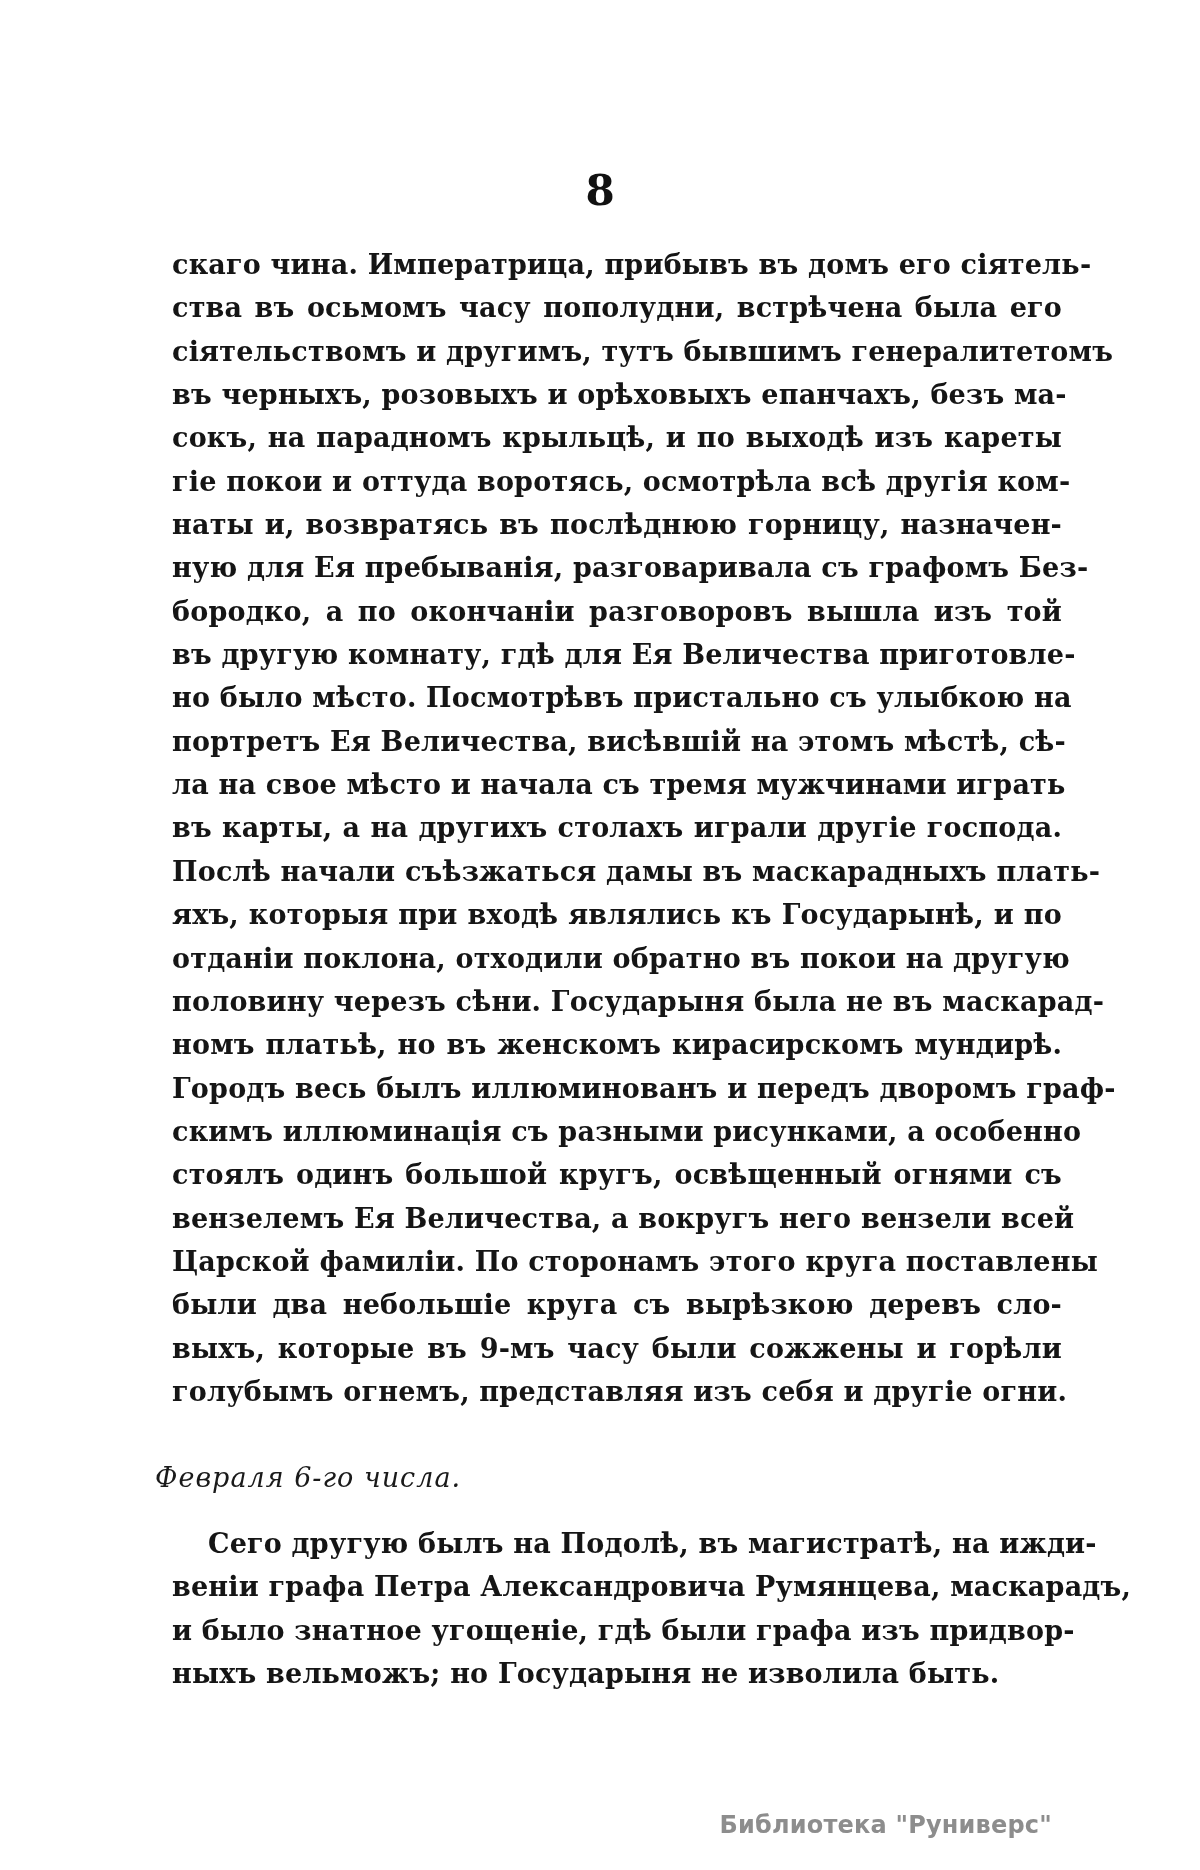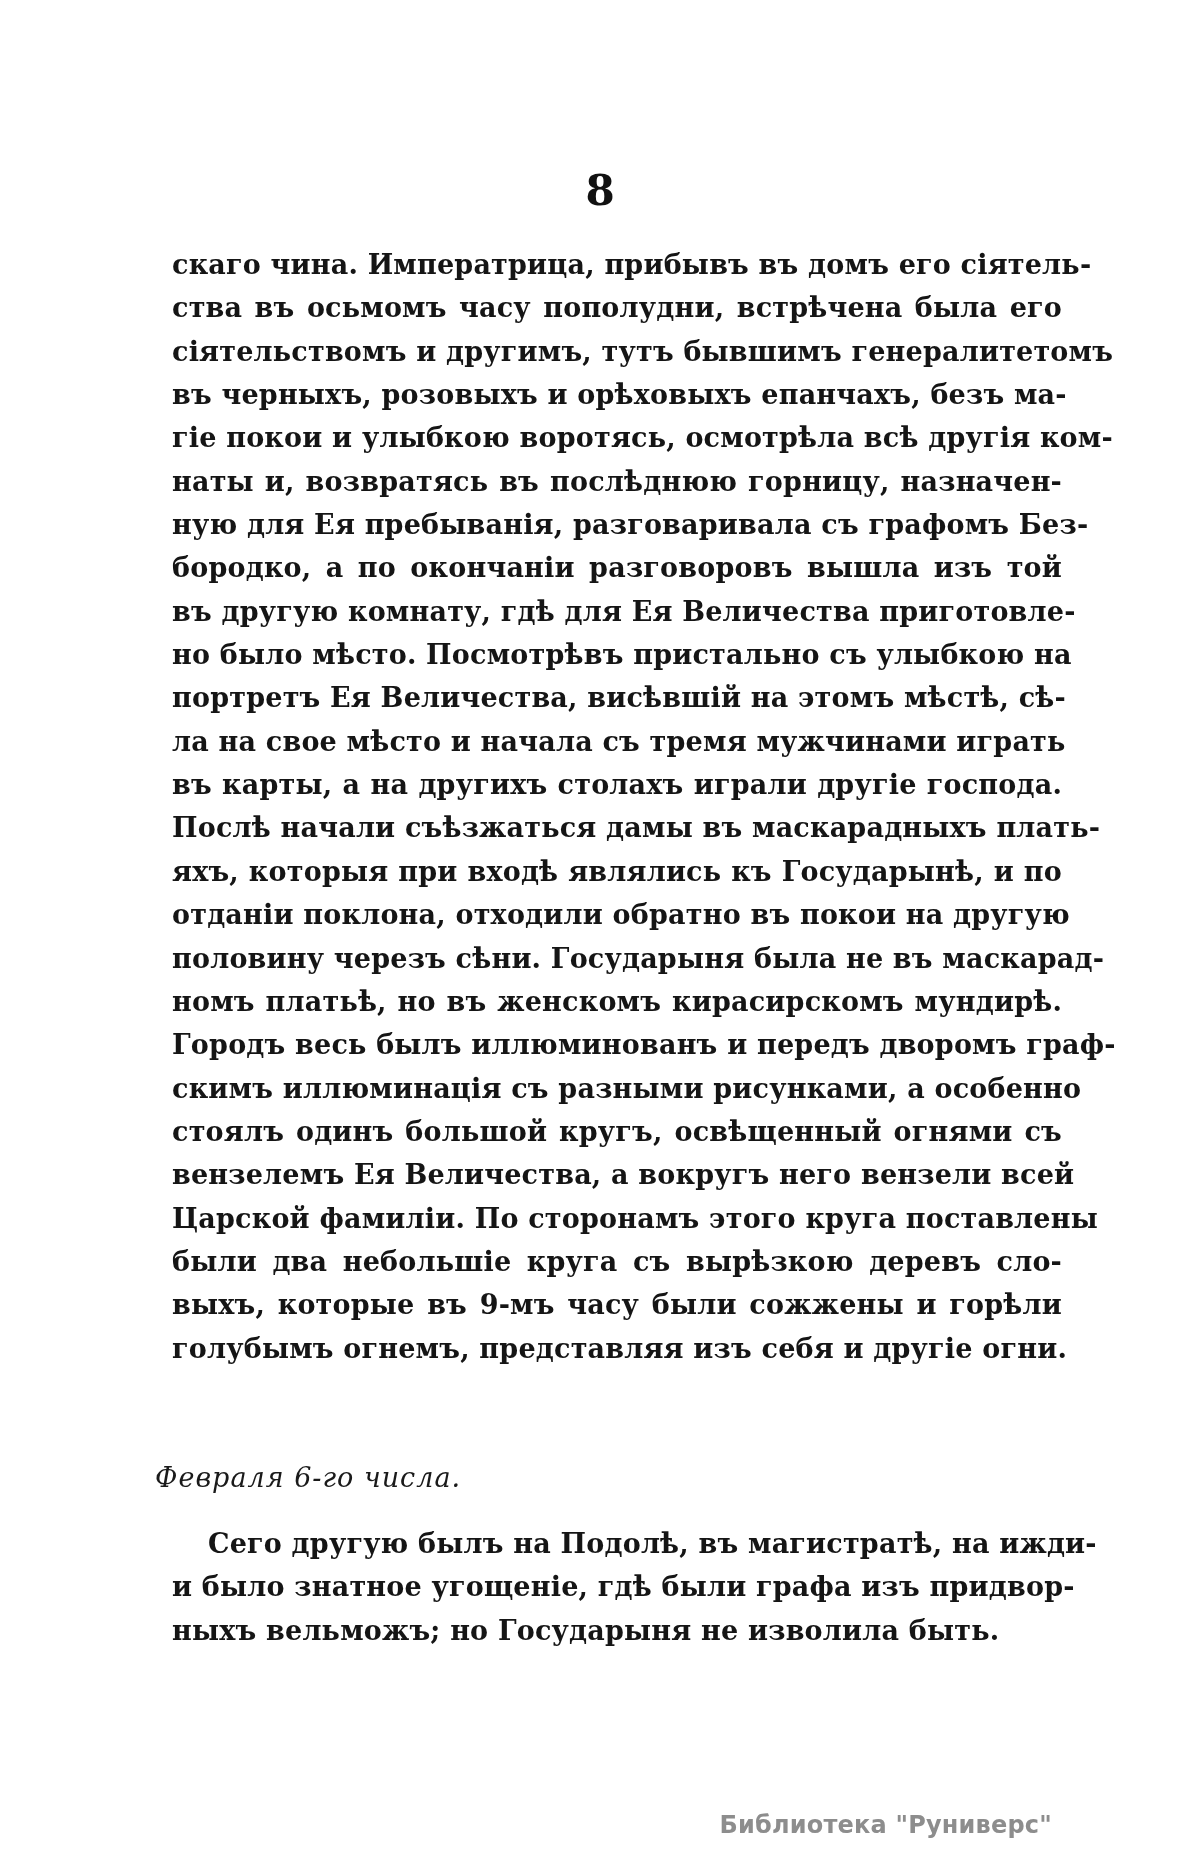--- a/index.html
+++ b/index.html
@@ -65,21 +65,22 @@
 
 <div class="book-page">
 
   <div class="page-number">8</div>
 
   <div class="para" id="para1">
     <div class="line">скаго чина. Императрица, прибывъ въ домъ его сіятель-</div>
     <div class="line">ства въ осьмомъ часу пополудни, встрѣчена была его</div>
     <div class="line">сіятельствомъ и другимъ, тутъ бывшимъ генералитетомъ</div>
     <div class="line">въ черныхъ, розовыхъ и орѣховыхъ епанчахъ, безъ ма-</div>
-    <div class="line">гіе покои и улыбкою воротясь, осмотрѣла всѣ другія ком-</div>
+    <div class="line">сокъ, на парадномъ крыльцѣ, и по выходѣ изъ кареты</div>
+    <div class="line">гіе покои и оттуда воротясь, осмотрѣла всѣ другія ком-</div>
     <div class="line">наты и, возвратясь въ послѣднюю горницу, назначен-</div>
     <div class="line">ную для Ея пребыванія, разговаривала съ графомъ Без-</div>
     <div class="line">бородко, а по окончаніи разговоровъ вышла изъ той</div>
     <div class="line">въ другую комнату, гдѣ для Ея Величества приготовле-</div>
     <div class="line">но было мѣсто. Посмотрѣвъ пристально съ улыбкою на</div>
     <div class="line">портретъ Ея Величества, висѣвшій на этомъ мѣстѣ, сѣ-</div>
     <div class="line">ла на свое мѣсто и начала съ тремя мужчинами играть</div>
     <div class="line">въ карты, а на другихъ столахъ играли другіе господа.</div>
     <div class="line">Послѣ начали съѣзжаться дамы въ маскарадныхъ плать-</div>
     <div class="line">яхъ, которыя при входѣ являлись къ Государынѣ, и по</div>
@@ -93,19 +94,20 @@
     <div class="line">Царской фамиліи. По сторонамъ этого круга поставлены</div>
     <div class="line">были два небольшіе круга съ вырѣзкою деревъ сло-</div>
     <div class="line">выхъ, которые въ 9-мъ часу были сожжены и горѣли</div>
     <div class="line">голубымъ огнемъ, представляя изъ себя и другіе огни.</div>
   </div>
 
   <div class="date-line">Февраля 6-го числа.</div>
 
   <div class="para" id="para2">
     <div class="line indent">Сего другую былъ на Подолѣ, въ магистратѣ, на ижди-</div>
+    <div class="line">веніи графа Петра Александровича Румянцева, маскарадъ,</div>
     <div class="line">и было знатное угощеніе, гдѣ были графа изъ придвор-</div>
     <div class="line no-stretch">ныхъ вельможъ; но Государыня не изволила быть.</div>
   </div>
 
   <div class="watermark">Библиотека "Руниверс"</div>
 
 </div>
 
 </body></html>

